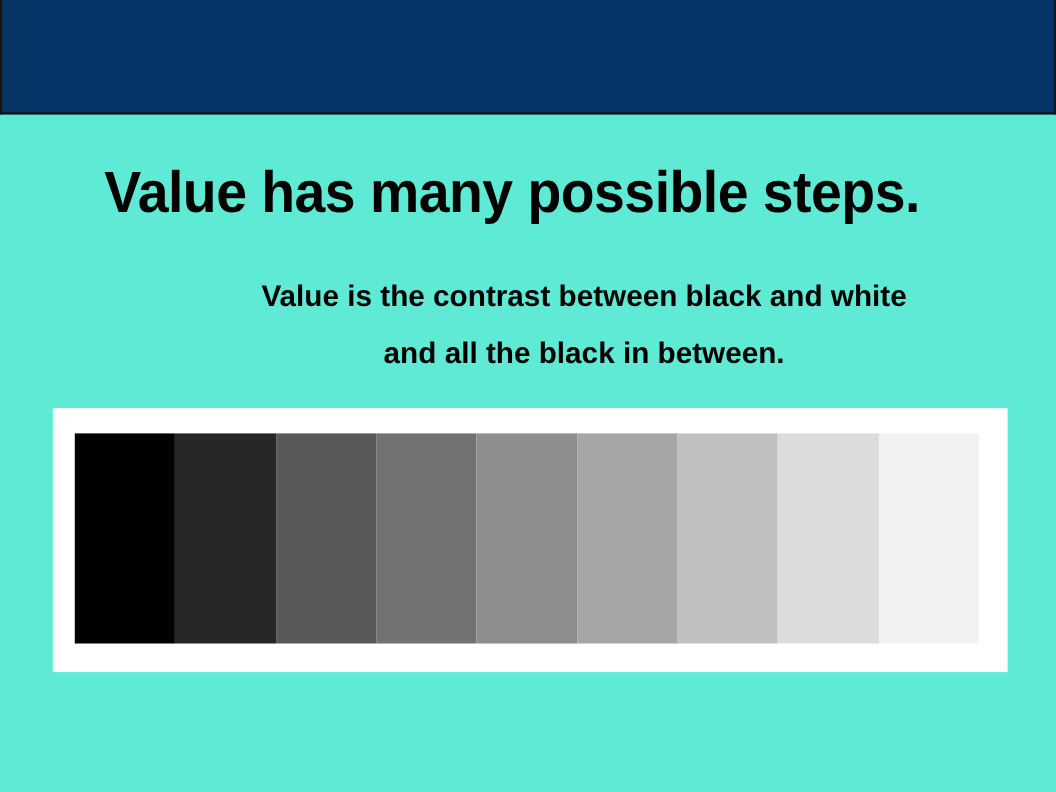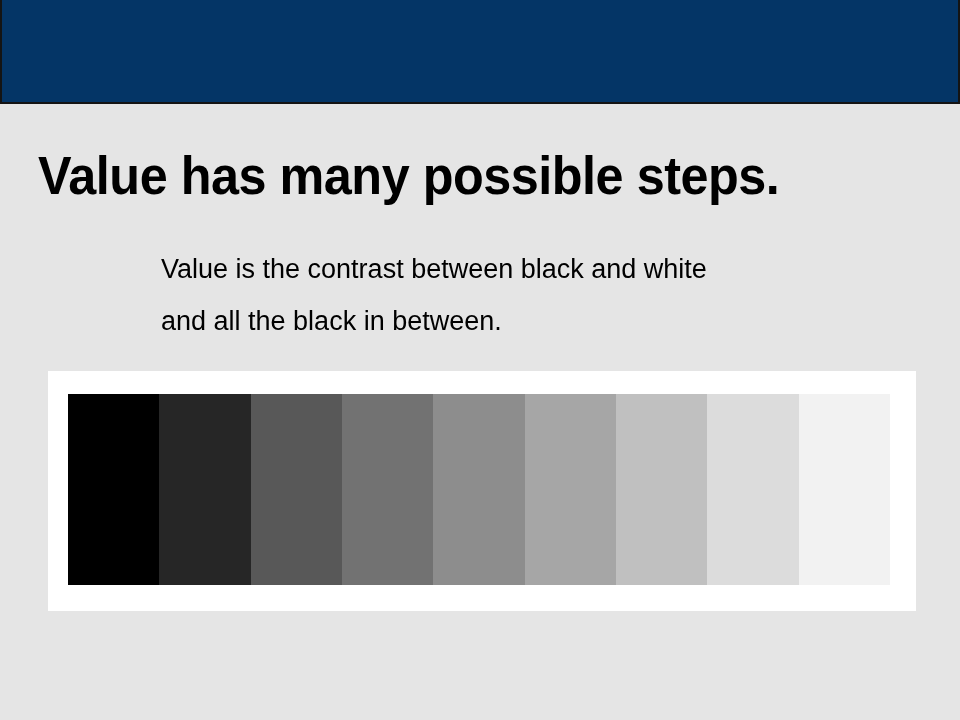--- a/index.html
+++ b/index.html
@@ -58,21 +58,21 @@
   #body-text {
     position: absolute;
     left: 161px;
     top: 243px;
     width: 740px;
   }
   .body-line {
     color: #000000;
     font-family: "Liberation Sans", sans-serif;
     font-size: 27px;
-    font-weight: normal;
+    font-weight: bold;
     line-height: 52px;
     white-space: nowrap;
   }
 
   
   #value-scale-figure {
     position: absolute;
     left: 48px;
     top: 371px;
     width: 868px;
@@ -90,21 +90,21 @@
     flex-direction: row;
   }
   .value-swatch {
     flex: 1 1 0;
     height: 100%;
   }
 </style>
 </head>
 <body>
 
-<div id="slide" style="background: #e5e5e5;">
+<div id="slide" style="background: #5eead4; text-align: center;">
 
   <div id="header-band" style="background: rgb(4, 53, 102); border-color: rgb(20, 20, 20);"></div>
 
   <h1 id="slide-title">Value has many possible steps.</h1>
 
   <div id="body-text">
     <div class="body-line">Value is the contrast between black and white</div>
     <div class="body-line">and all the black in between.</div>
   </div>
 

